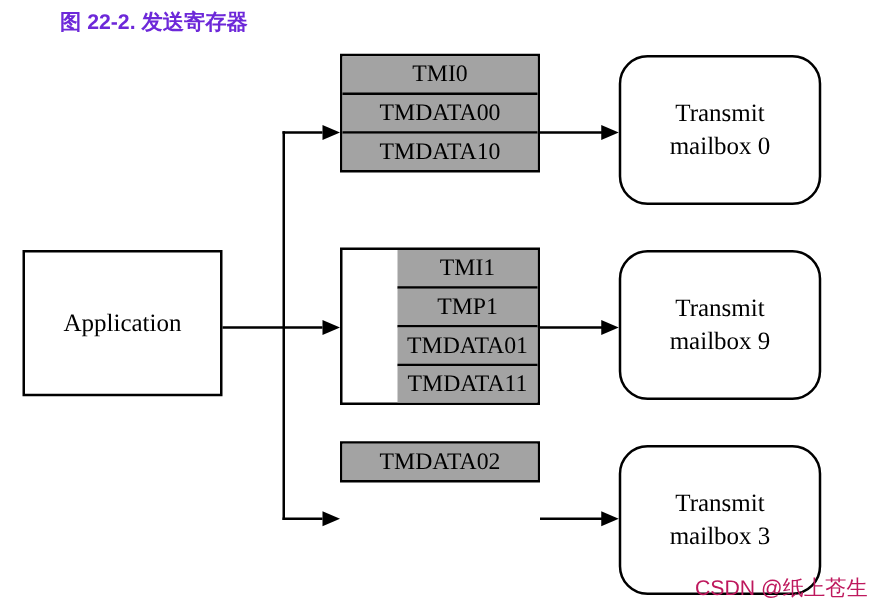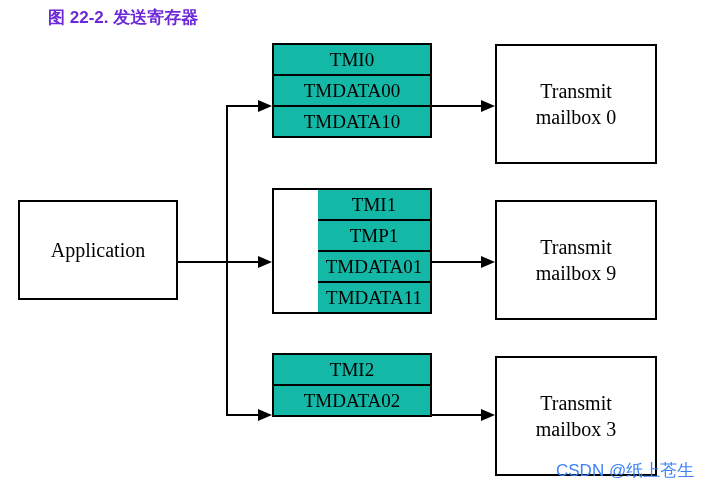--- a/index.html
+++ b/index.html
@@ -32,43 +32,43 @@
     border: 2px solid #000000;
     box-sizing: border-box;
     background: #ffffff;
     display: flex;
     align-items: center;
     justify-content: center;
     text-align: center;
     font-size: 20px;
     line-height: 26px;
   }
-  .app-box { left: 18px; top: 200px; width: 160px; height: 100px; }
-  .mailbox { left: 495px; width: 162px; height: 120px; flex-direction: column; }
+  .app-box { left: 18px; top: 200px; width: 160px; height: 117px; }
+  .mailbox { left: 495px; width: 162px; height: 120px; flex-direction: column; border-radius: 23px; }
   .mb0 { top: 44px; }
   .mb1 { top: 200px; }
   .mb2 { top: 356px; }
   .reg-stack {
     position: absolute;
     left: 272px;
     width: 160px;
     border: 2px solid #000000;
     box-sizing: border-box;
     background: #ffffff;
   }
   .rs0 { top: 43px; }
-  .rs1 { top: 188px; padding-left: 44px; }
+  .rs1 { top: 198px; padding-left: 44px; }
   .rs2 { top: 353px; }
   .reg-row {
     height: 29px;
     line-height: 29px;
     text-align: center;
     font-size: 19px;
     border-bottom: 2px solid #000000;
-    background: #14b8a6;
+    background: #a3a3a3;
   }
   .reg-row:last-child { border-bottom: none; }
   .hline, .vline {
     position: absolute;
     background: #000000;
   }
   .hline { height: 2px; }
   .vline { width: 2px; }
   .arrowhead {
     position: absolute;
@@ -77,21 +77,21 @@
     border-top: 6px solid transparent;
     border-bottom: 6px solid transparent;
     border-left: 14px solid #000000;
   }
   .watermark {
     position: absolute;
     left: 556px;
     top: 459px;
     font-family: "Liberation Sans", sans-serif;
     font-size: 17px;
-    color: #3b82f6;
+    color: #be185d;
     white-space: nowrap;
     z-index: 5;
   }
 </style>
 </head>
 <body>
 
 <div class="canvas">
 
   <div class="fig-title">图 22-2. 发送寄存器</div>
@@ -107,21 +107,20 @@
   </div>
 
   <div class="reg-stack rs1">
     <div class="reg-row">TMI1</div>
     <div class="reg-row">TMP1</div>
     <div class="reg-row">TMDATA01</div>
     <div class="reg-row">TMDATA11</div>
   </div>
 
   <div class="reg-stack rs2">
-    <div class="reg-row">TMI2</div>
     <div class="reg-row">TMDATA02</div>
   </div>
 
   <div class="box mailbox mb0">
     <span>Transmit</span>
     <span>mailbox 0</span>
   </div>
   <div class="box mailbox mb1">
     <span>Transmit</span>
     <span>mailbox 9</span>

